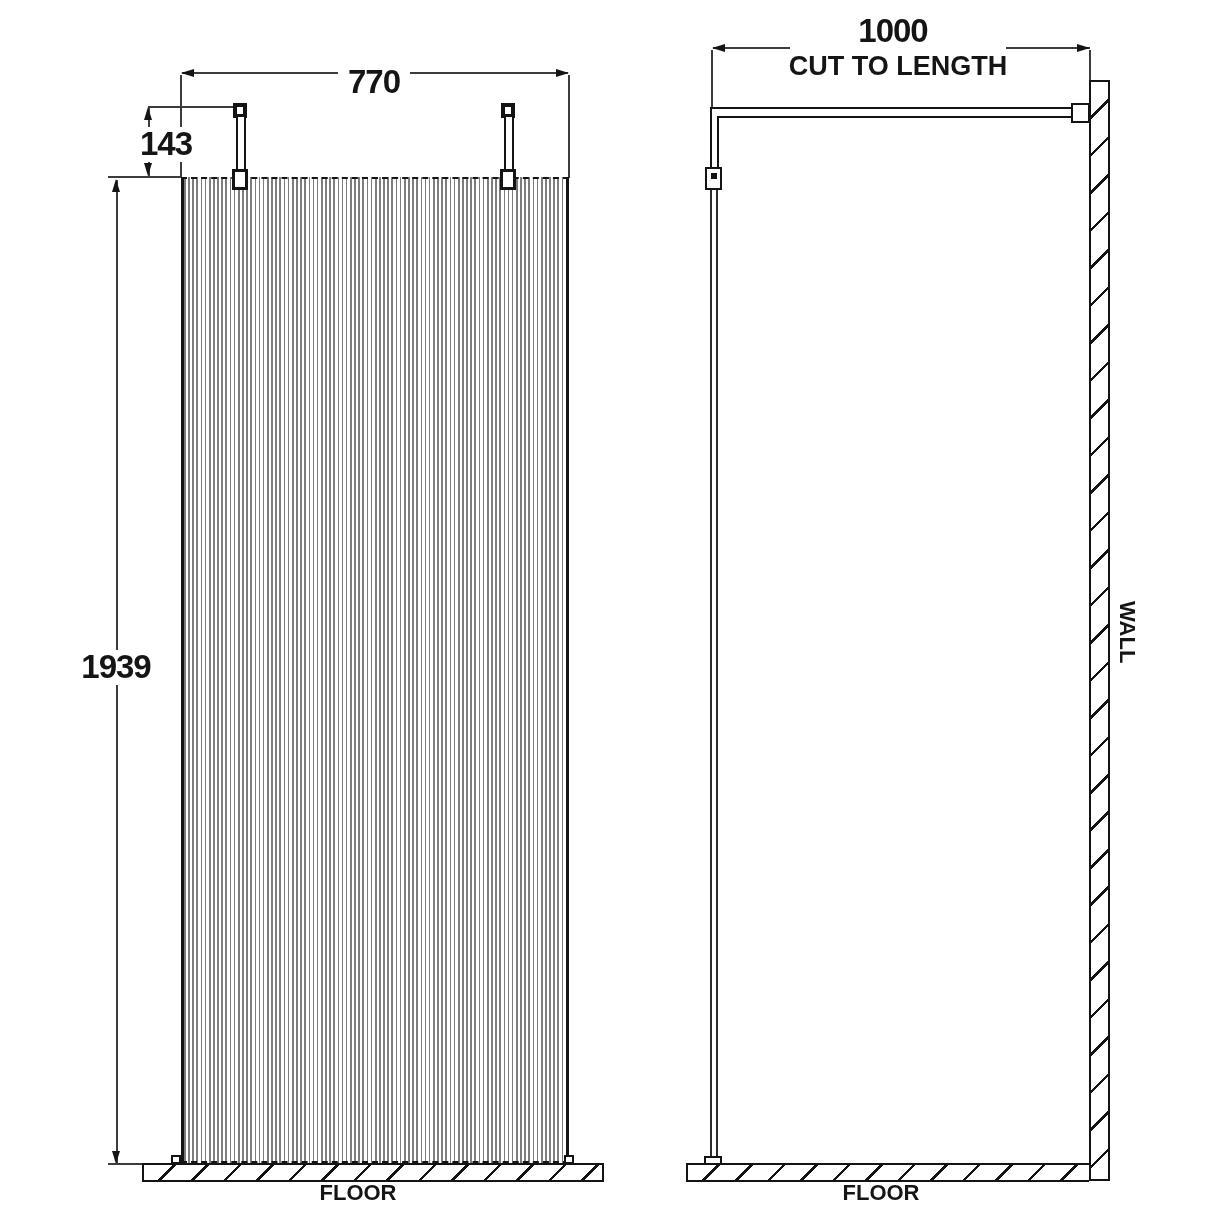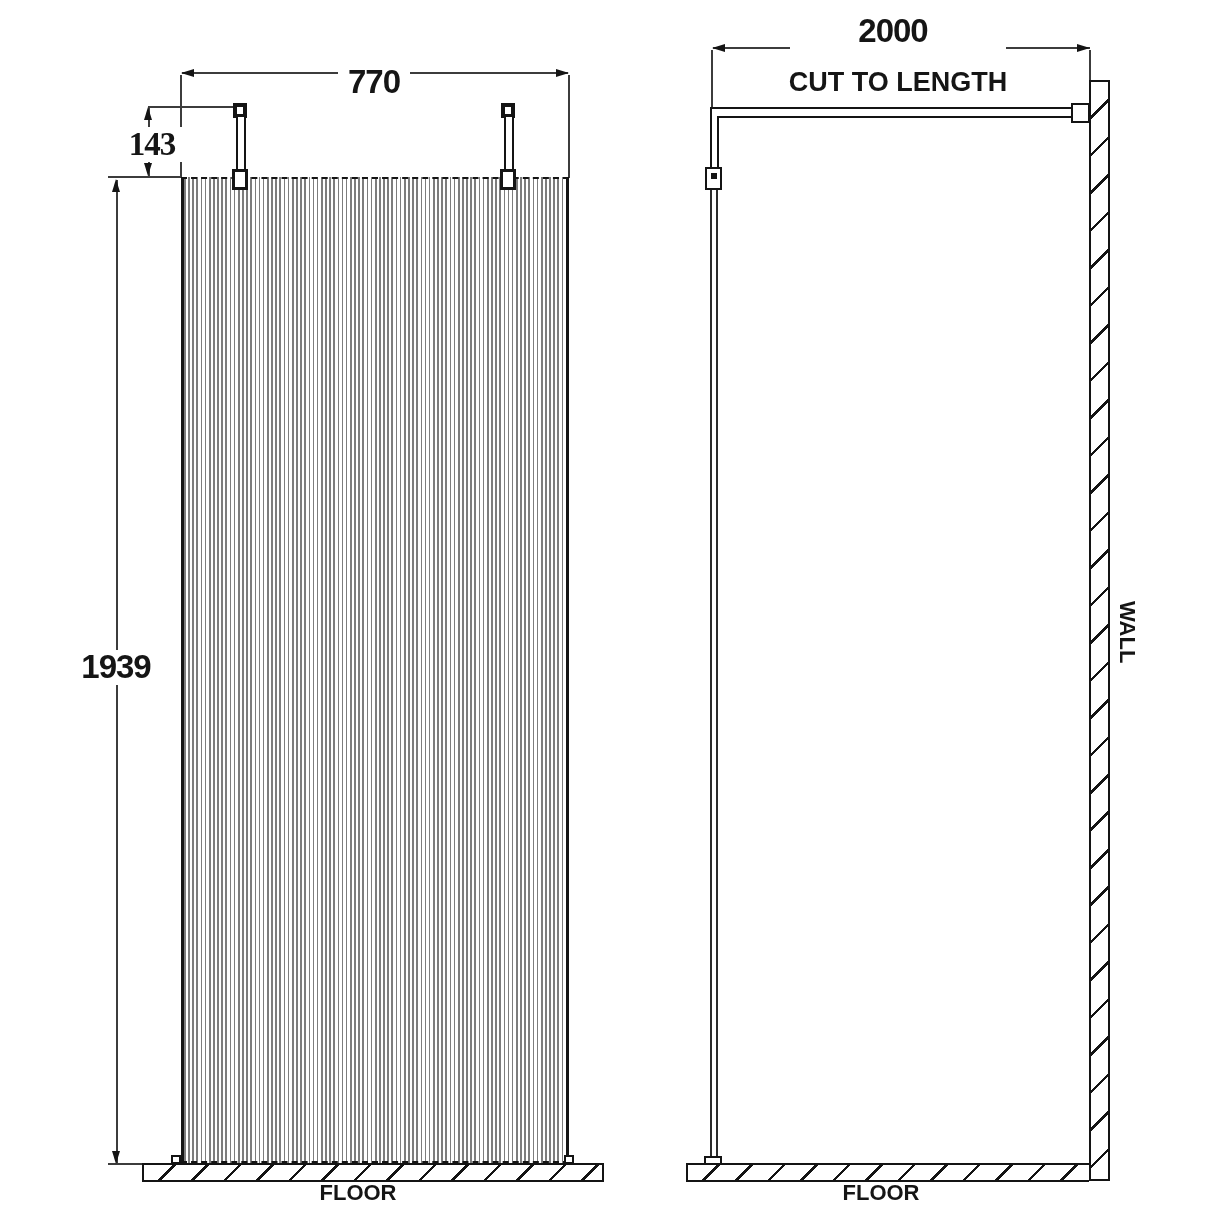--- a/index.html
+++ b/index.html
@@ -75,21 +75,21 @@
     <div class="abs dline" style="left:182px;top:72px;width:156px;height:1.5px;"></div>
     <div class="abs dline" style="left:410px;top:72px;width:158px;height:1.5px;"></div>
     <div class="arr arr-left" style="left:181px;top:69px;"></div>
     <div class="arr arr-right" style="left:556px;top:69px;"></div>
     <div class="dimtext" style="left:338px;top:53px;width:72px;margin-top:12px;">770</div>
 
     <div class="abs dline" style="left:148px;top:108px;width:1.5px;height:68px;"></div>
     <div class="abs dline" style="left:148px;top:106px;width:88px;height:1.5px;"></div>
     <div class="arr arr-up" style="left:144px;top:107px;"></div>
     <div class="arr arr-down" style="left:144px;top:163px;"></div>
-    <div class="dimtext" style="left:114px;top:127px;width:76px;font-family:Liberation Serif, serif;">143</div>
+    <div class="dimtext" style="left:128px;top:127px;width:76px;">143</div>
 
     <div class="abs dline" style="left:116px;top:180px;width:1.5px;height:983px;"></div>
     <div class="abs dline" style="left:108px;top:176px;width:73px;height:1.5px;"></div>
     <div class="abs dline" style="left:108px;top:1163px;width:34px;height:1.5px;"></div>
     <div class="arr arr-up" style="left:112px;top:179px;"></div>
     <div class="arr arr-down" style="left:112px;top:1151px;"></div>
     <div class="dimtext" style="left:74px;top:650px;width:84px;z-index:6;">1939</div>
   </div>
 
   <div>
@@ -111,17 +111,17 @@
 
     <div class="abs" style="left:710px;top:190px;width:8px;height:968px;border-left:2px solid #2b2b2b;border-right:2px solid #2b2b2b;background:#fff;z-index:1;"></div>
     <div class="abs" style="left:704px;top:1156px;width:18px;height:9px;border:2.5px solid #141414;background:#fff;z-index:2;"></div>
 
     <div class="abs dline" style="left:711px;top:50px;width:1.5px;height:57px;"></div>
     <div class="abs dline" style="left:1089px;top:50px;width:1.5px;height:30px;"></div>
     <div class="abs dline" style="left:713px;top:47px;width:77px;height:1.5px;"></div>
     <div class="abs dline" style="left:1006px;top:47px;width:84px;height:1.5px;"></div>
     <div class="arr arr-left" style="left:712px;top:44px;"></div>
     <div class="arr arr-right" style="left:1077px;top:44px;"></div>
-    <div class="dimtext" style="left:853px;top:14px;width:80px;">2000</div>
-    <div class="notetext" style="left:768px;top:52px;width:260px;margin-top:16px;">CUT TO LENGTH</div>
+    <div class="dimtext" style="left:853px;top:14px;width:80px;">1000</div>
+    <div class="notetext" style="left:768px;top:52px;width:260px;">CUT TO LENGTH</div>
   </div>
 
 </div>
 
 </body></html>

